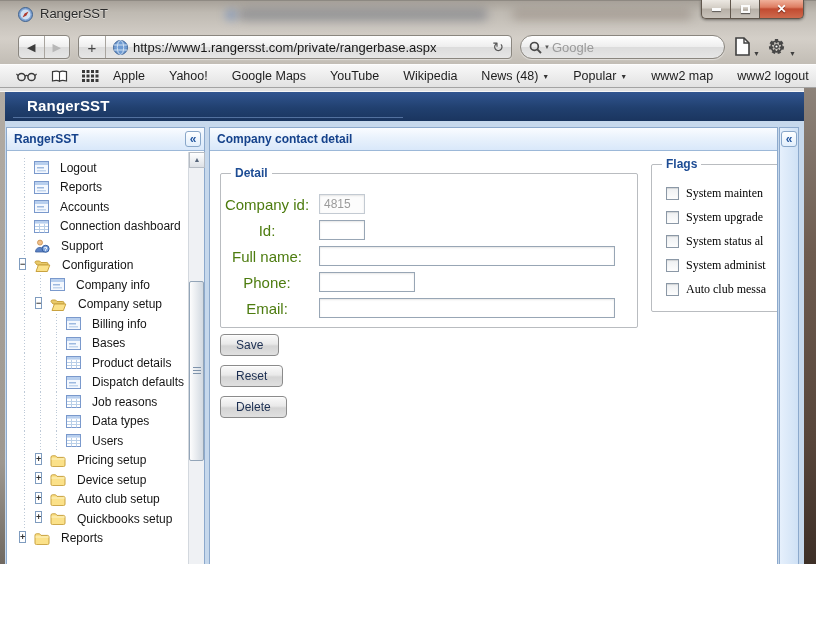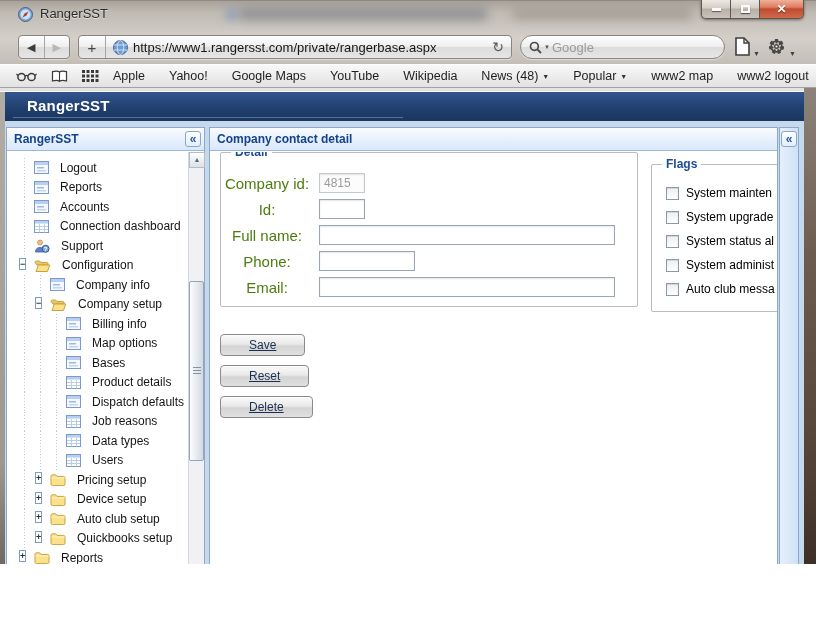--- a/index.html
+++ b/index.html
@@ -112,43 +112,43 @@
   .scroll-thumb { position:absolute; left:0; top:129px; width:15px; height:180px; border:1px solid #93a5b8; border-radius:2px;
     background:linear-gradient(to right,#fdfdfd,#d2d9e1); }
   .scroll-thumb::after { content:''; position:absolute; left:3px; top:50%; margin-top:-4px; width:8px; height:8px;
     background:repeating-linear-gradient(to bottom,#7e93ab 0 1px,transparent 1px 3px); }
 
   .main { left:204px; top:6px; width:569px; height:467px; overflow:hidden; }
   .main-body { position:absolute; left:0; top:24px; right:0; bottom:0; overflow:hidden; }
 
   .fieldset { position:absolute; border:1px solid #b9bcc0; border-radius:2px; background:#fff; }
   .legend { position:absolute; top:-8px; left:10px; background:#fff; padding:0 4px; color:#1d4c94; font-weight:bold; font-size:12px; }
-  .fs-detail { left:10px; top:0; width:418px; height:155px; }
+  .fs-detail { left:10px; top:21px; width:418px; height:155px; }
   .fs-flags { left:441px; top:12px; width:330px; height:148px; }
 
   .form-rows { padding-top:17px; }
   .form-row { display:flex; align-items:center; height:26px; }
   .form-label { width:98px; text-align:center; padding-right:6px; font-size:15px; color:#4d7c0f; flex:none; }
   .tf { border:1px solid #98a6b5; height:20px; font-size:12px; padding:1px 4px; background:#fff; outline:none;
     font-family:"Liberation Sans",sans-serif; box-shadow:inset 0 1px 2px rgba(0,0,0,.10); }
   .tf.small { width:46px; }
   .tf.medium { width:96px; }
   .tf.large { width:296px; }
   .tf:disabled { color:#9b9b9b; background:#fcfcfc; border-color:#c3cad2; }
 
   .flag-rows { padding-top:16px; }
   .flag-row { display:flex; align-items:center; height:24px; padding-left:14px; }
   .checkbox { width:13px; height:13px; border:1px solid #8b98a6; background:linear-gradient(#eef0f2,#fdfdfd);
     box-shadow:inset 0 1px 1px rgba(0,0,0,.12); margin-right:7px; flex:none; }
-  .flag-label { font-size:12px; color:#000; white-space:nowrap; }
+  .flag-label { font-size:12px; color:#000; white-space:nowrap;font-family:Liberation Serif, serif; }
 
   .action-btns { position:absolute; left:10px; top:182px; }
   .btn { display:block; margin-bottom:9px; font-size:12px; color:#1c2f52; font-family:"Liberation Sans",sans-serif;
     background:linear-gradient(#fafafa 0%,#e9e9e9 45%,#d4d4d4 55%,#e0e0e0 100%); border:1px solid #8b8b8b; border-radius:4px;
-    padding:3px 28px; box-shadow:inset 0 1px 0 rgba(255,255,255,.7);text-decoration:underline; }
+    padding:3px 15px; box-shadow:inset 0 1px 0 rgba(255,255,255,.7); }
 
   .east-strip { position:absolute; left:774px; top:6px; width:20px; height:467px; border:1px solid #8ca9cc;
     background:linear-gradient(to right,#e6f0fc,#cfe1f5); }
   .east-strip .collapse-btn { right:1px; top:3px; }
 
   .bottom-bar { position:absolute; left:1px; top:505px; width:793px; height:24px; border:1px solid #8ca9cc;
     background:linear-gradient(#f0f6fd 0%,#dcea f9 40%,#cadef4 100%);
     background:linear-gradient(#f0f6fd 0%,#dceaf9 40%,#cadef4 100%);
     display:flex; align-items:center; justify-content:center; gap:7px; }
   .bottom-label { font-size:13px; font-weight:bold; color:#1b3a7e; white-space:nowrap; }
@@ -434,34 +434,20 @@
             <span class="slot guide"></span>
             <span class="slot guide"></span>
             <span class="tree-icon">
               <svg width="15" height="13">
                 <rect x="0.5" y="0.5" width="14" height="12" fill="#f4f8fe" stroke="#7a99cc"></rect>
                 <rect x="1" y="1" width="13" height="3" fill="#b8cfee"></rect>
                 <rect x="3" y="6" width="7" height="1.5" fill="#9db9e0"></rect>
                 <rect x="3" y="9" width="9" height="1.5" fill="#c3d6ee"></rect>
               </svg>
             </span>
-            <span class="tree-label">Map options</span>
-          </div>
-          <div class="tree-row">
-            <span class="slot guide"></span>
-            <span class="slot guide"></span>
-            <span class="slot guide"></span>
-            <span class="tree-icon">
-              <svg width="15" height="13">
-                <rect x="0.5" y="0.5" width="14" height="12" fill="#f4f8fe" stroke="#7a99cc"></rect>
-                <rect x="1" y="1" width="13" height="3" fill="#b8cfee"></rect>
-                <rect x="3" y="6" width="7" height="1.5" fill="#9db9e0"></rect>
-                <rect x="3" y="9" width="9" height="1.5" fill="#c3d6ee"></rect>
-              </svg>
-            </span>
             <span class="tree-label">Bases</span>
           </div>
           <div class="tree-row">
             <span class="slot guide"></span>
             <span class="slot guide"></span>
             <span class="slot guide"></span>
             <span class="tree-icon">
               <svg width="15" height="13">
                 <rect x="0.5" y="0.5" width="14" height="12" fill="#ffffff" stroke="#7a99cc"></rect>
                 <rect x="1" y="1" width="13" height="2.6" fill="#b8cfee"></rect>

